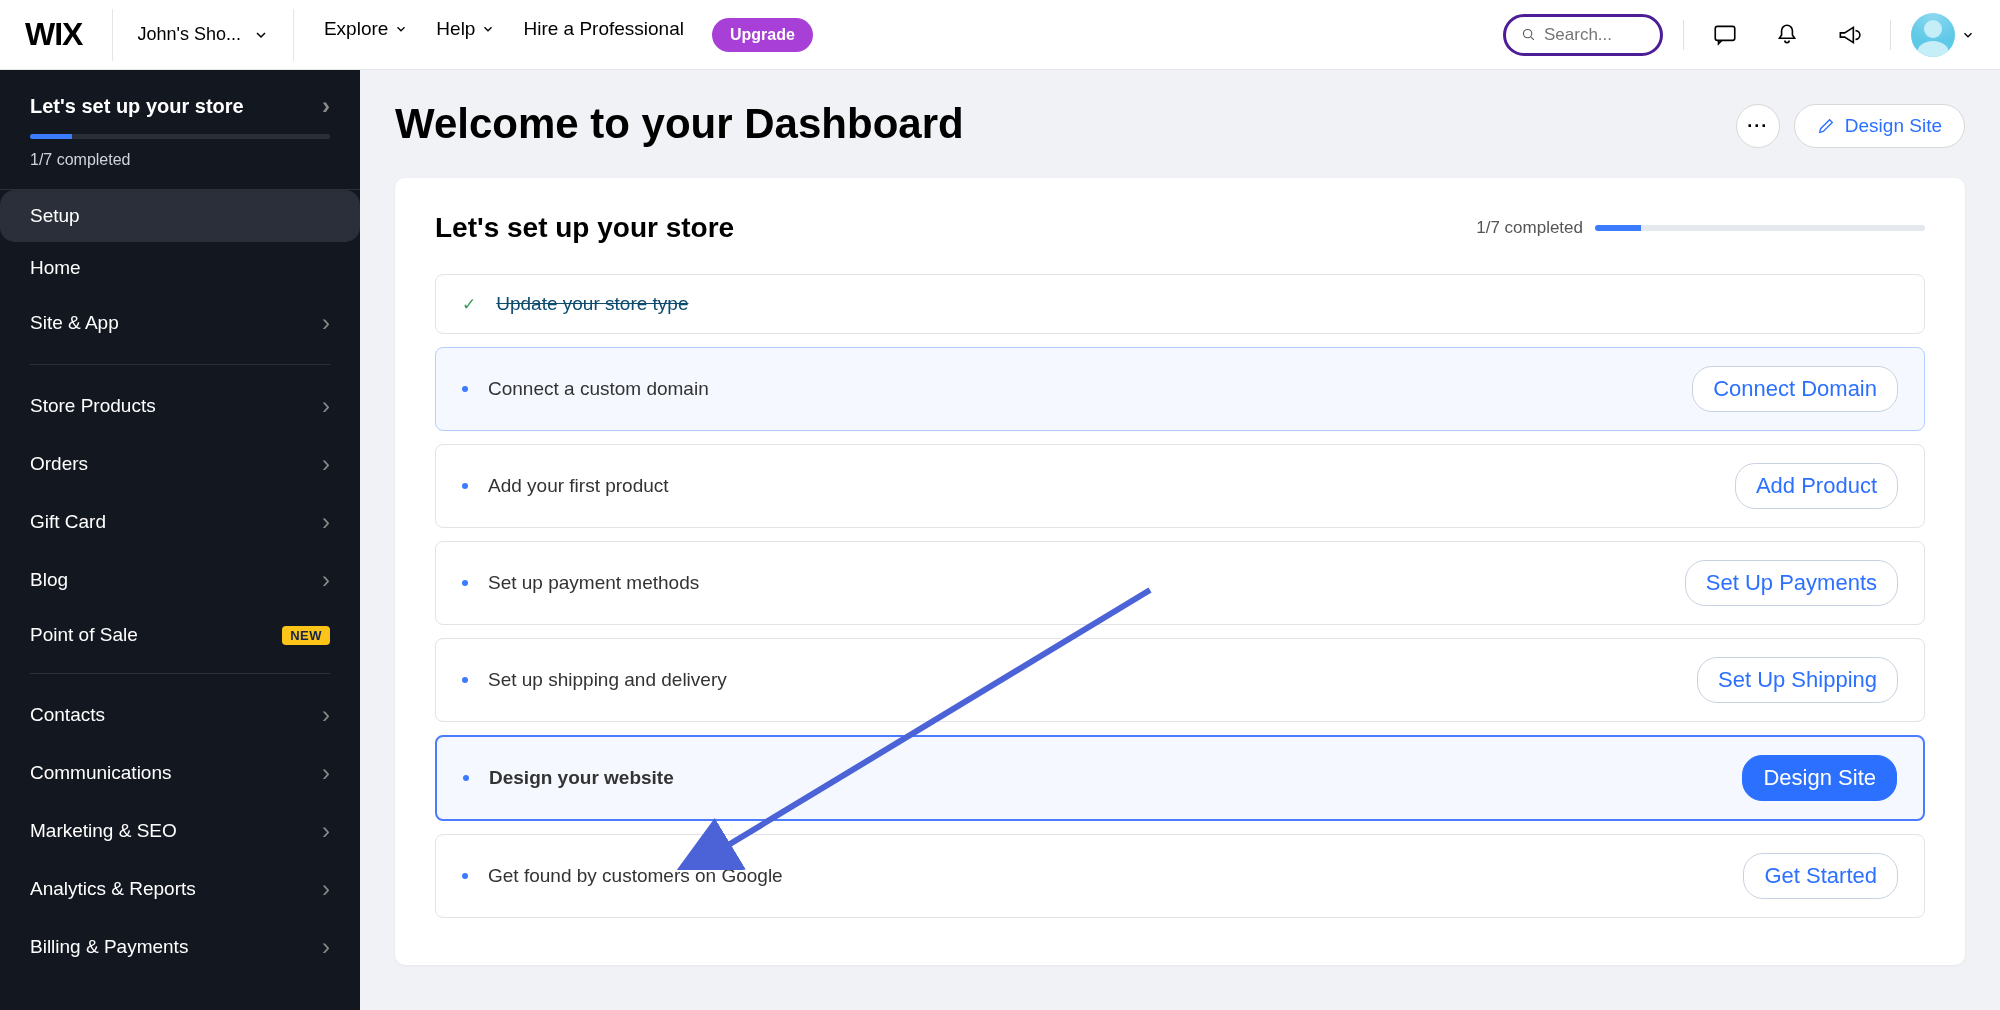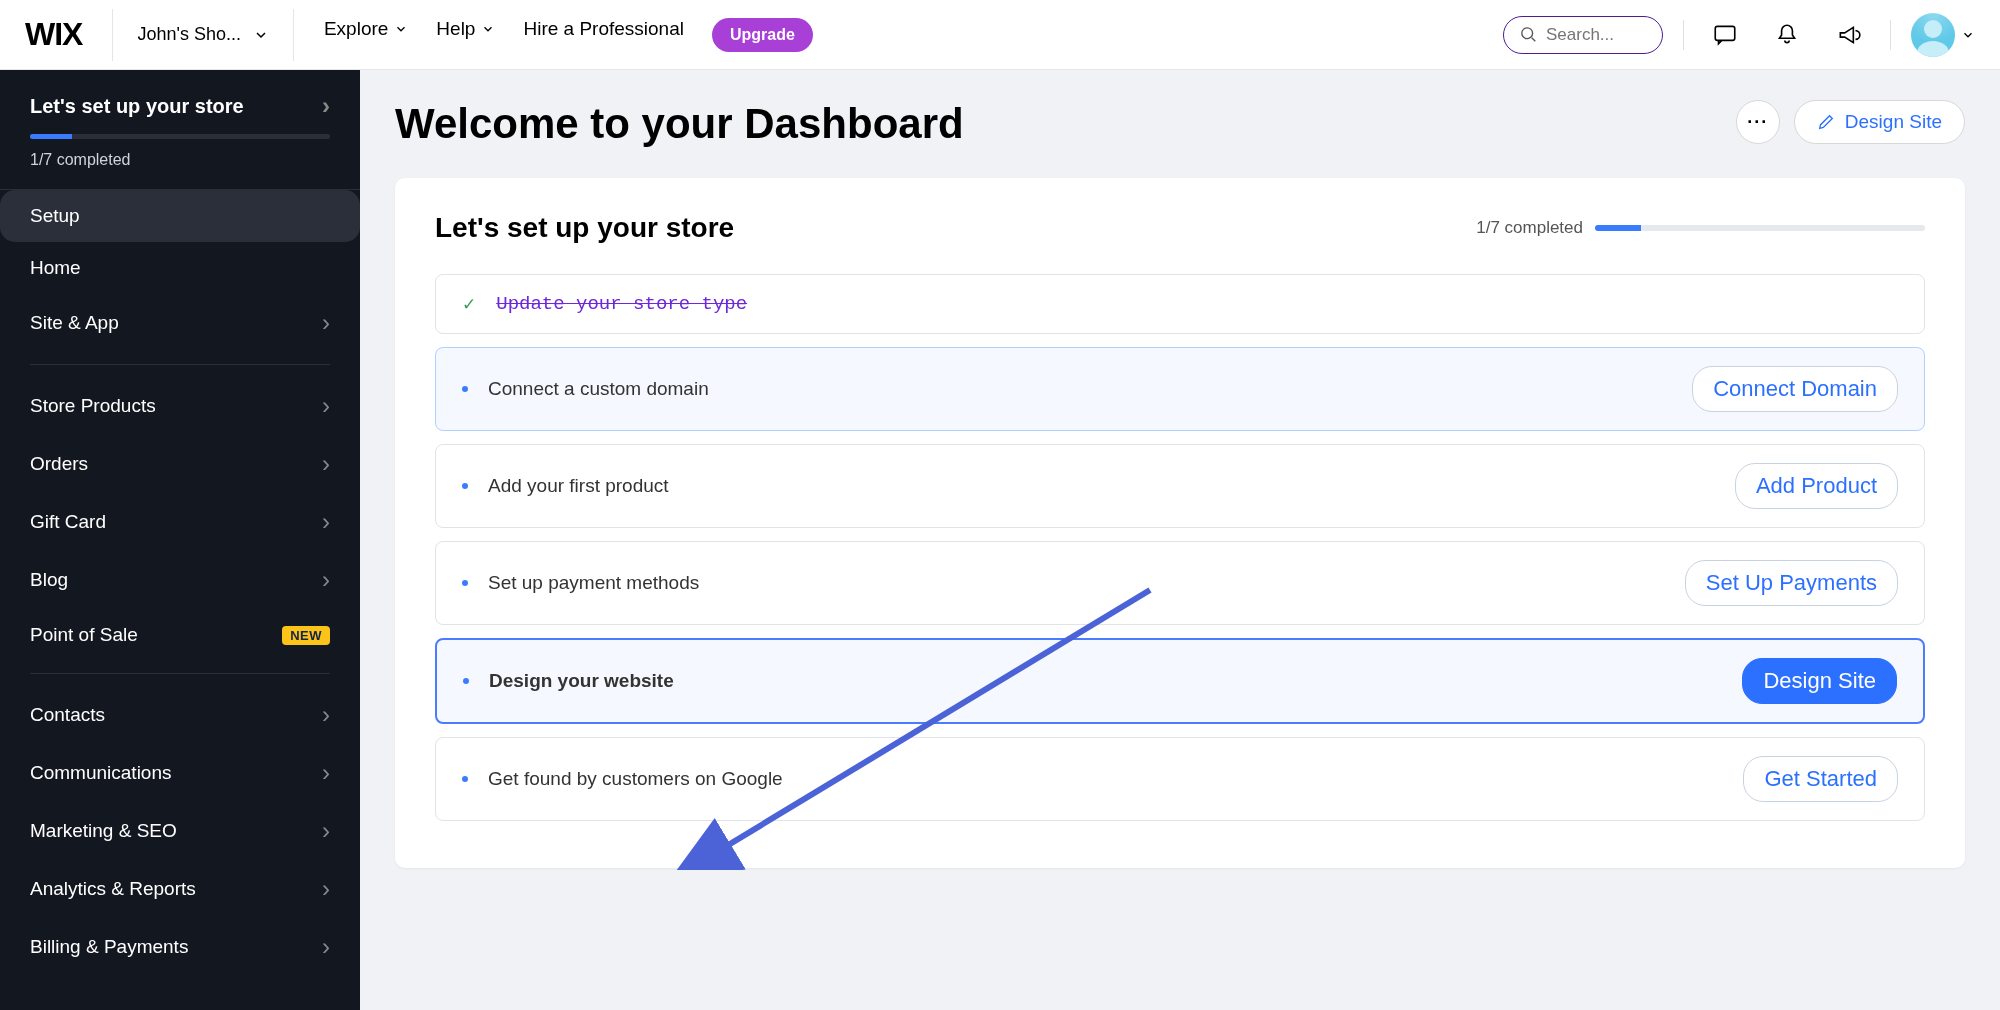--- a/index.html
+++ b/index.html
@@ -7,21 +7,21 @@
     
     
     .top-header { height: 70px; background: #fff; display: flex; align-items: center; padding: 0 25px; border-bottom: 1px solid #e5e5e5; }
     .logo { font-size: 32px; font-weight: 900; letter-spacing: -1px; color: #000; margin-right: 30px; }
     .site-switcher { display: flex; align-items: center; padding: 0 24px; height: 52px; border-left: 1px solid #e5e5e5; border-right: 1px solid #e5e5e5; cursor: pointer; font-size: 18px; font-weight: 500; }
     .site-switcher svg { margin-left: 12px; }
     .nav-links { display: flex; align-items: flex-start; gap: 28px; margin-left: 30px; }
     .nav-item { display: flex; align-items: center; gap: 6px; font-size: 19px; cursor: pointer; color: #000; }
     .upgrade-btn { background: #a83fd6; color: #fff; padding: 8px 18px; border-radius: 18px; font-size: 16px; font-weight: 600; cursor: pointer; border: none; }
     .header-right { margin-left: auto; display: flex; align-items: center; gap: 20px; }
-    .search-box { display: flex; align-items: center; border: 1px solid #4c1d95; border-radius: 24px; padding: 8px 16px; width: 160px; }
+    .search-box { display: flex; align-items: center; border: 3px solid #4c1d95; border-radius: 24px; padding: 8px 16px; width: 160px; }
     .search-box input { border: none; outline: none; font-size: 17px; width: 100px; margin-left: 8px; }
     .header-icon { cursor: pointer; padding: 8px; display:flex; align-items:center; }
     .header-divider { width: 1px; height: 30px; background: #e0e0e0; }
     .avatar { width: 44px; height: 44px; border-radius: 50%; background: radial-gradient(circle at 50% 0%, #8ed9f0 0%, #5fc9e8 60%); position: relative; overflow: hidden; cursor: pointer; }
     .avatar::before { content: ""; position: absolute; width: 18px; height: 18px; background: #c6eef8; border-radius: 50%; top: 7px; left: 13px; }
     .avatar::after { content: ""; position: absolute; width: 32px; height: 24px; background: #c6eef8; border-radius: 50% 50% 0 0; bottom: -8px; left: 6px; }
     .avatar-wrap { display: flex; align-items: center; gap: 6px; cursor: pointer; }
     
     
     .layout { display: flex; height: calc(100% - 70px); }
@@ -35,39 +35,39 @@
     .sidebar-progress-text { padding: 12px 30px 20px; font-size: 16px; color: #cfd3dc; }
     .sidebar-divider { height: 1px; background: #2a2f3a; margin: 0; }
     .sidebar-item { display: flex; align-items: center; justify-content: space-between; padding: 15px 30px; font-size: 19px; cursor: pointer; }
     .sidebar-item.active { background: #2a2f3a; border-radius: 15px; }
     .sidebar-section-divider { height: 1px; background: #2a2f3a; margin: 12px 30px; }
     .new-badge { background: #fcc419; color: #13234a; font-size: 13px; font-weight: 700; padding: 2px 8px; border-radius: 4px; letter-spacing: 0.5px; }
     .chevron-right::before { content: "›"; font-size: 24px; color: #888; }
     
     
     .main { flex: 1; padding: 30px 35px; overflow-y: auto; position: relative; }
-    .main-header { display: flex; align-items: flex-start; justify-content: space-between; margin-bottom: 30px; }
+    .main-header { display: flex; align-items: flex-end; justify-content: space-between; margin-bottom: 30px; }
     .main-title { font-size: 42px; font-weight: 700; color: #000; }
     .main-actions { display: flex; align-items: center; gap: 14px; }
     .more-btn { width: 44px; height: 44px; border-radius: 50%; border: 1px solid #d8d8d8; background: #fff; display: flex; align-items: center; justify-content: center; cursor: pointer; font-size: 18px; font-weight: 700; letter-spacing: 1px; }
     .design-site-btn { display: flex; align-items: center; gap: 10px; border: 1px solid #d8d8d8; background: #fff; padding: 10px 22px; border-radius: 22px; font-size: 19px; color: #2c70ff; cursor: pointer; }
     
     
     .card { background: #fff; border-radius: 10px; padding: 34px 40px; box-shadow: 0 1px 3px rgba(0,0,0,0.05); }
     .card-header { display: flex; align-items: center; justify-content: space-between; margin-bottom: 30px; }
     .card-title { font-size: 28px; font-weight: 700; }
     .card-progress { display: flex; align-items: center; gap: 12px; }
     .card-progress-text { font-size: 17px; color: #555; }
     .card-progress-bar { width: 330px; height: 6px; background: #e5e8ed; border-radius: 3px; overflow: hidden; }
     .card-progress-bar .fill { height: 100%; background: #3b7cff; width: 14%; }
     
     
     .setup-row { display: flex; align-items: center; justify-content: space-between; border: 1px solid #e0e3e8; border-radius: 8px; padding: 18px 26px; margin-bottom: 13px; background: #fff; }
     .setup-row.completed { }
-    .setup-row.completed .setup-label { color: #6d28d9; text-decoration: line-through; font-family: Liberation Mono, monospace; }
+    .setup-row.completed .setup-label { color: #0c4a6e; text-decoration: line-through; }
     .setup-row.active { border: 1px solid #b3cfff; background: #f5f9ff; }
     .setup-row.highlighted { border: 2px solid #4b7bff; background: #f5f9ff; }
     .setup-row-left { display: flex; align-items: center; gap: 20px; }
     .bullet { width: 6px; height: 6px; background: #3b7cff; border-radius: 50%; }
     .check-icon { color: #3b9b5c; font-size: 17px; }
     .setup-label { font-size: 19px; color: #333; }
     .setup-row.highlighted .setup-label { font-weight: 700; }
     .setup-action-btn { border: 1px solid #c9d2e0; background: #fff; color: #2c70ff; padding: 9px 20px; border-radius: 20px; font-size: 22px; cursor: pointer; }
     .setup-action-btn.primary { background: #2c70ff; color: #fff; border-color: #2c70ff; }
     
@@ -254,20 +254,27 @@
       </div>
 
       <div class="setup-row">
         <div class="setup-row-left">
           <span class="bullet"></span>
           <span class="setup-label">Set up payment methods</span>
         </div>
         <button class="setup-action-btn">Set Up Payments</button>
       </div>
 
+      <div class="setup-row">
+        <div class="setup-row-left">
+          <span class="bullet"></span>
+          <span class="setup-label">Set up shipping and delivery</span>
+        </div>
+        <button class="setup-action-btn">Set Up Shipping</button>
+      </div>
 
       <div class="setup-row highlighted">
         <div class="setup-row-left">
           <span class="bullet"></span>
           <span class="setup-label">Design your website</span>
         </div>
         <button class="setup-action-btn primary">Design Site</button>
       </div>
 
       <div class="setup-row">

